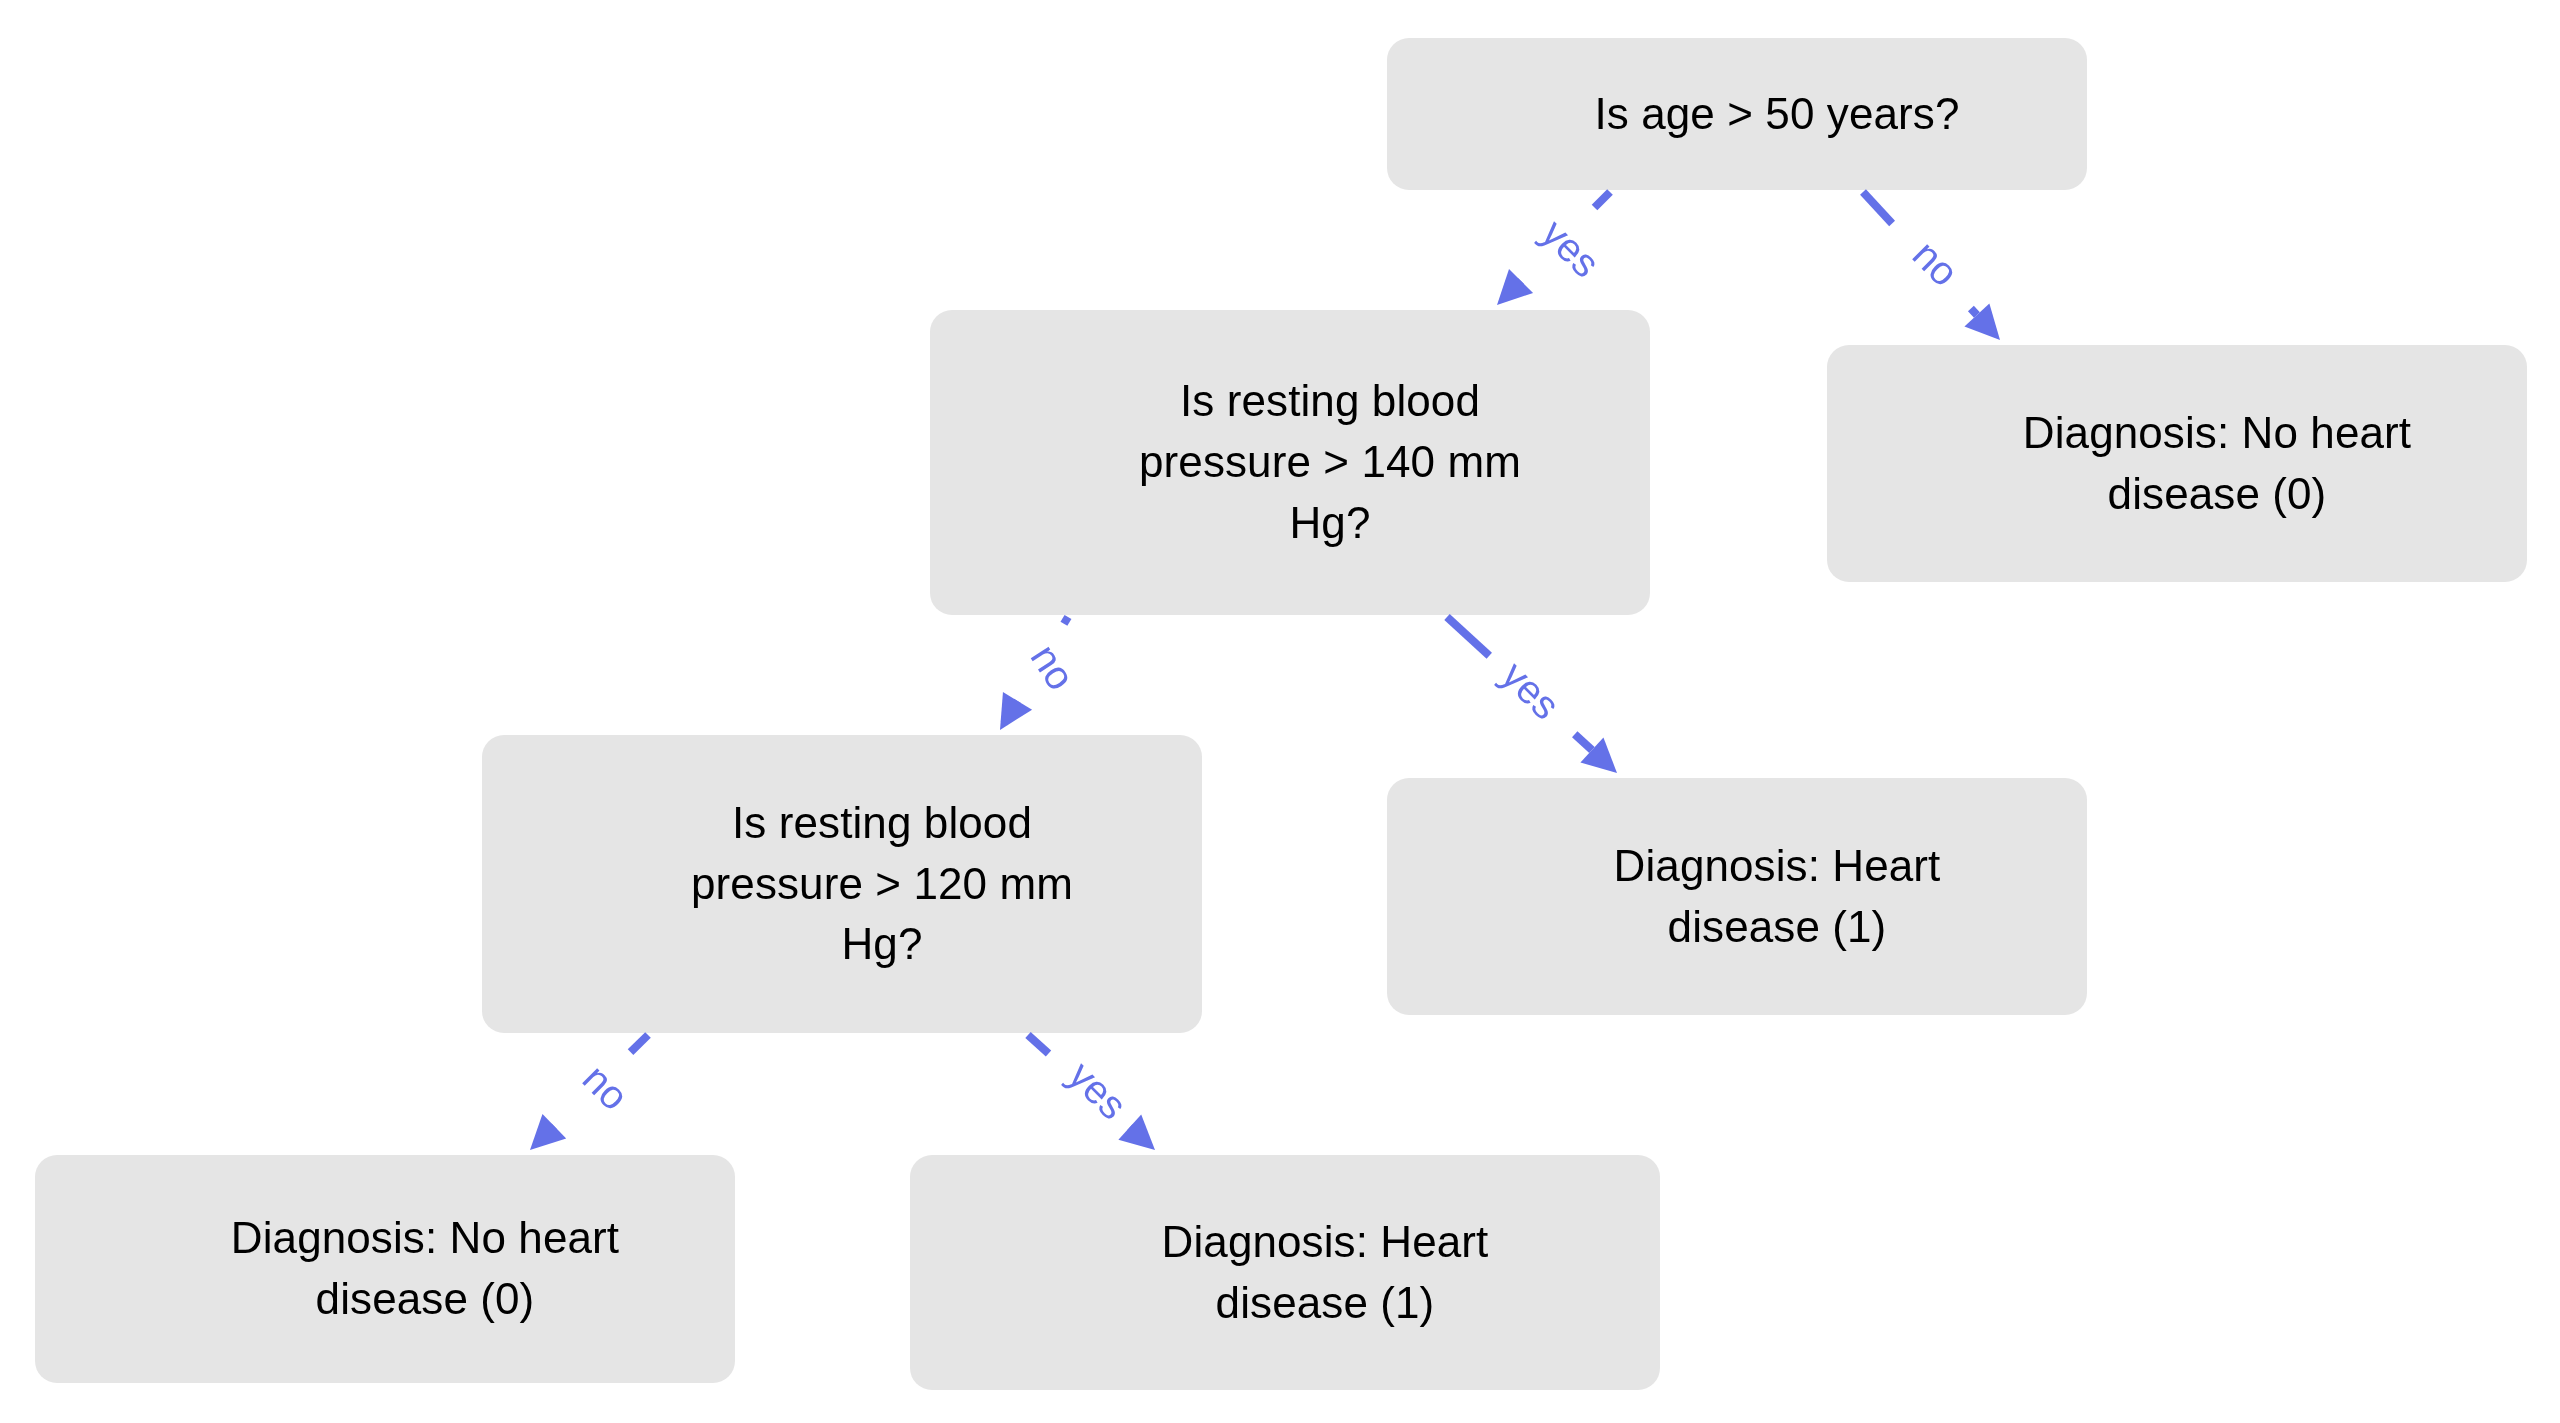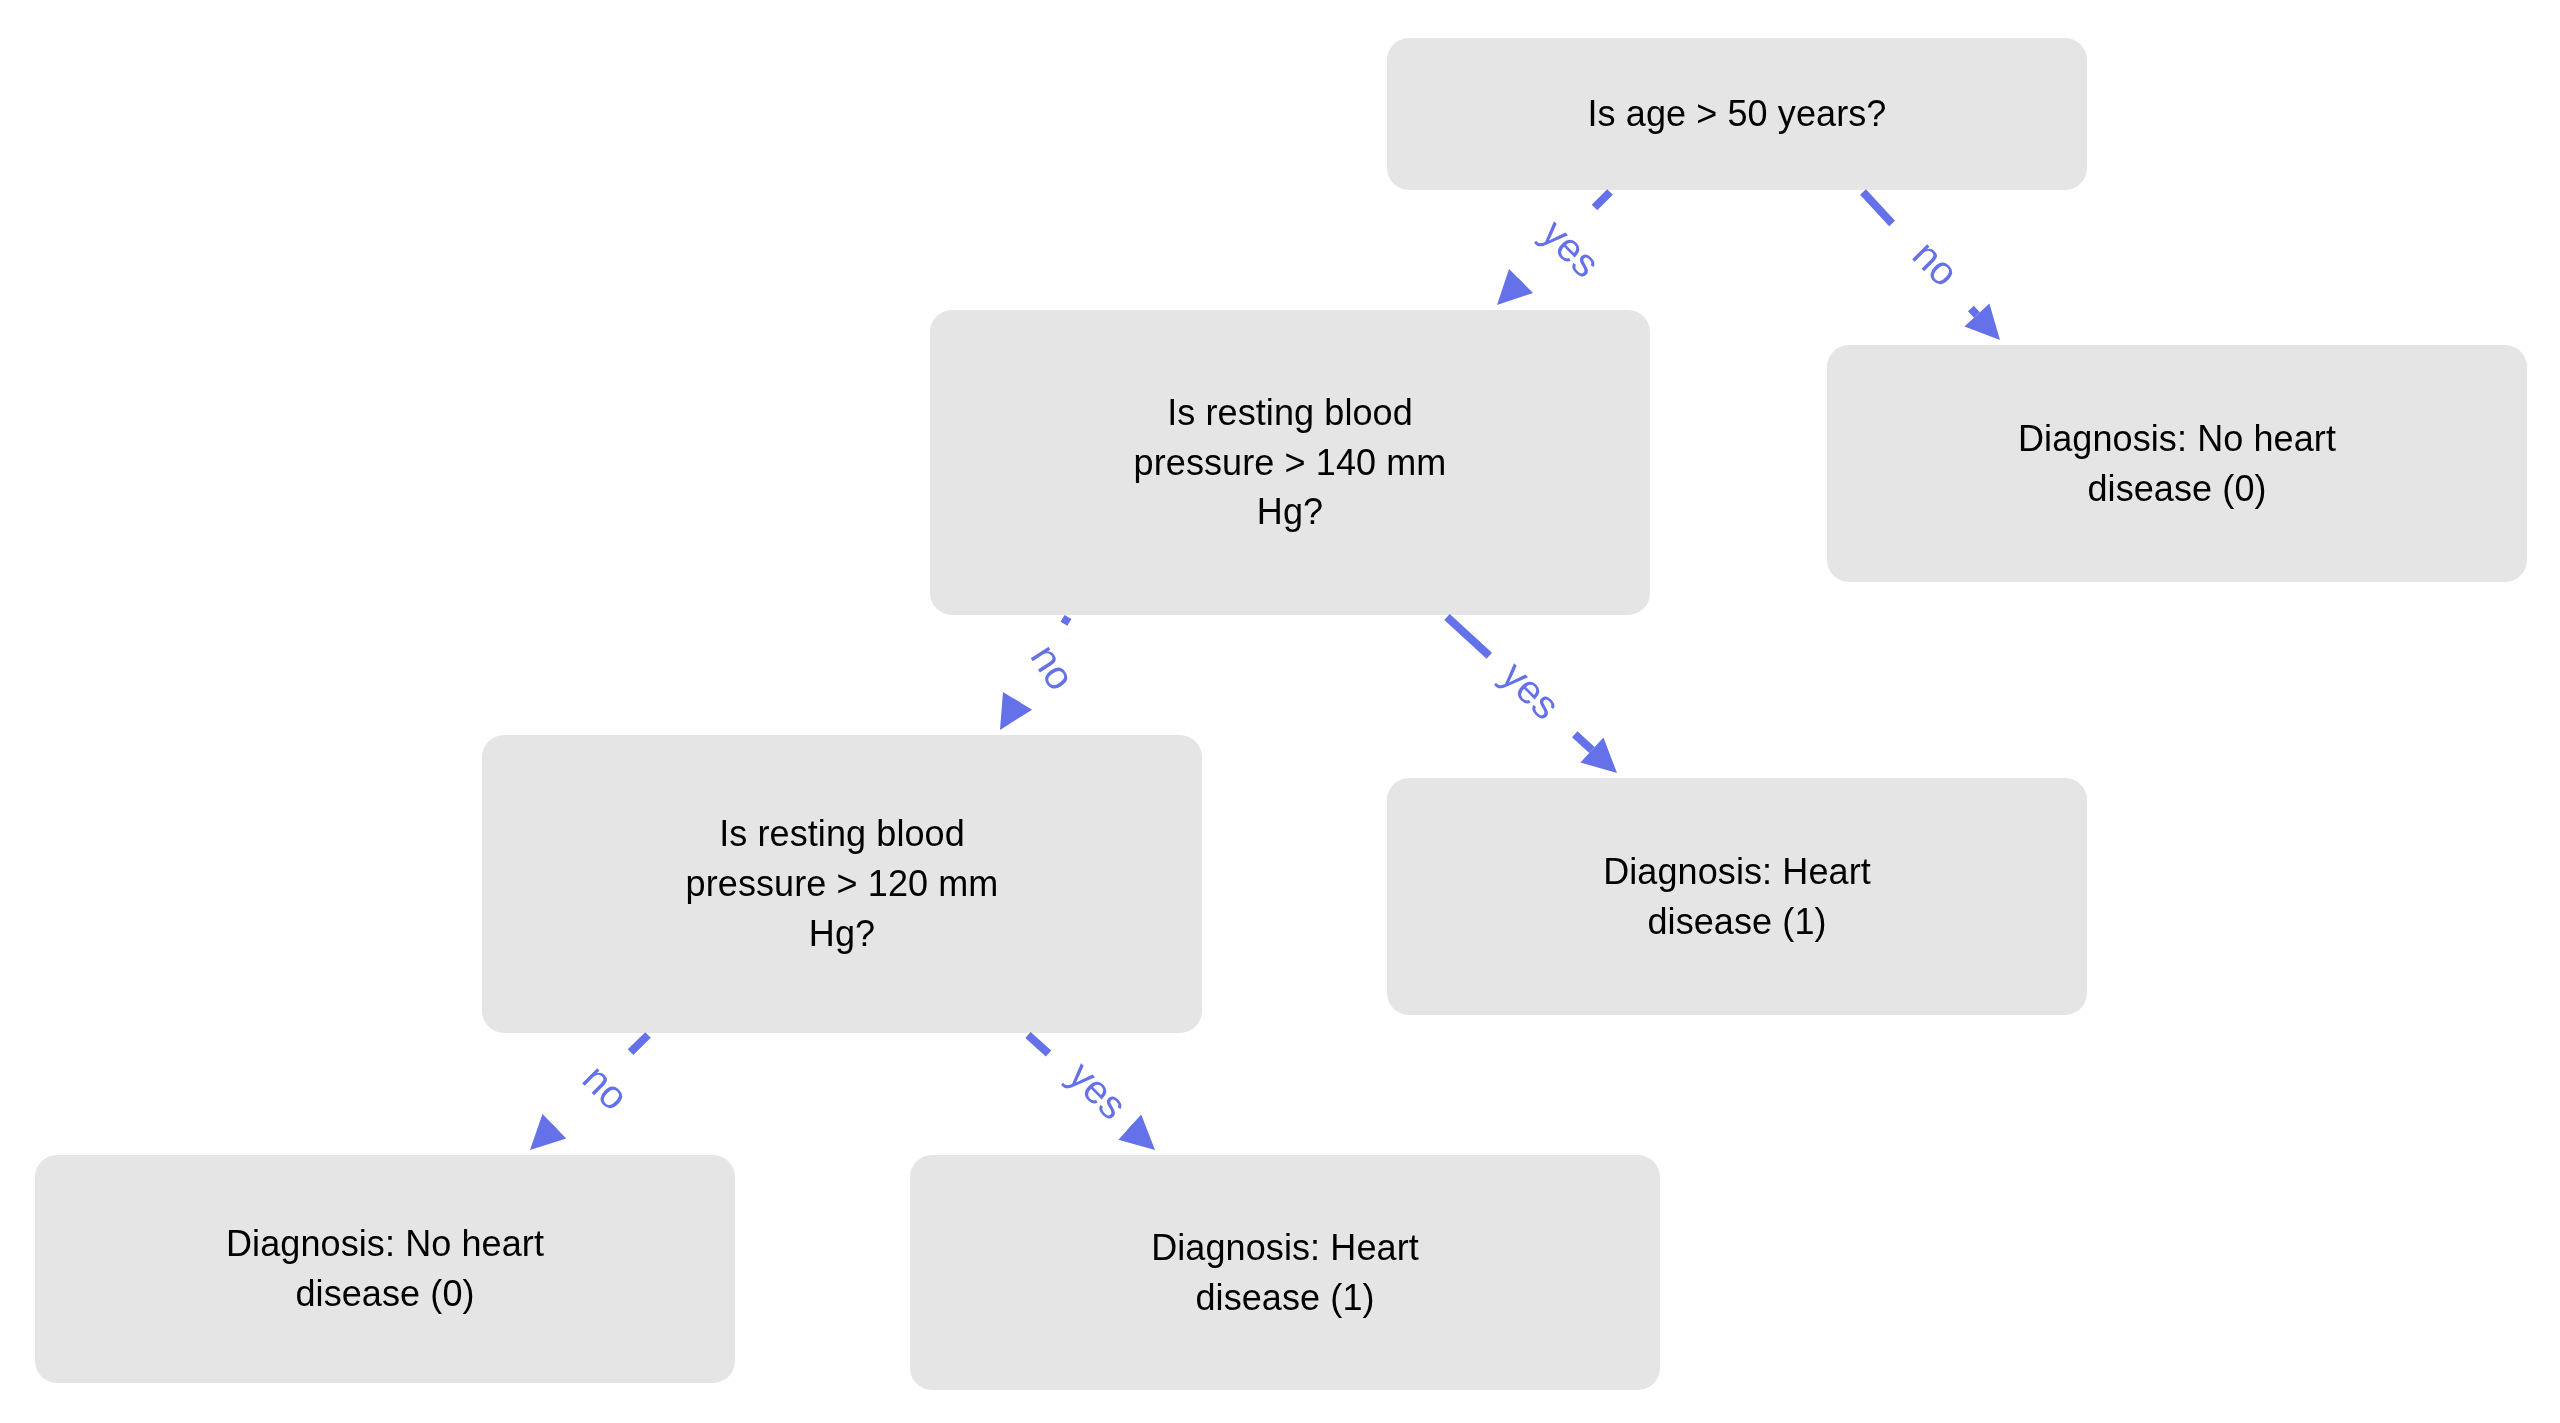--- a/index.html
+++ b/index.html
@@ -32,25 +32,26 @@
     stroke: none;
   }
   .node-label {
     position: absolute;
     display: flex;
     align-items: center;
     justify-content: center;
     text-align: center;
     color: #000000;
     font-family: "Liberation Sans", sans-serif;
-    font-size: 36px;
+    font-size: 44px;
     line-height: 1.38;
     letter-spacing: 0.1px;
     white-space: pre-line;
     pointer-events: none;
+    padding-left: 40px;
   }
   .edge-line {
     stroke: #6471e8;
     stroke-width: 8;
     fill: none;
     stroke-linecap: butt;
   }
   .edge-arrowhead {
     fill: #6471e8;
   }

